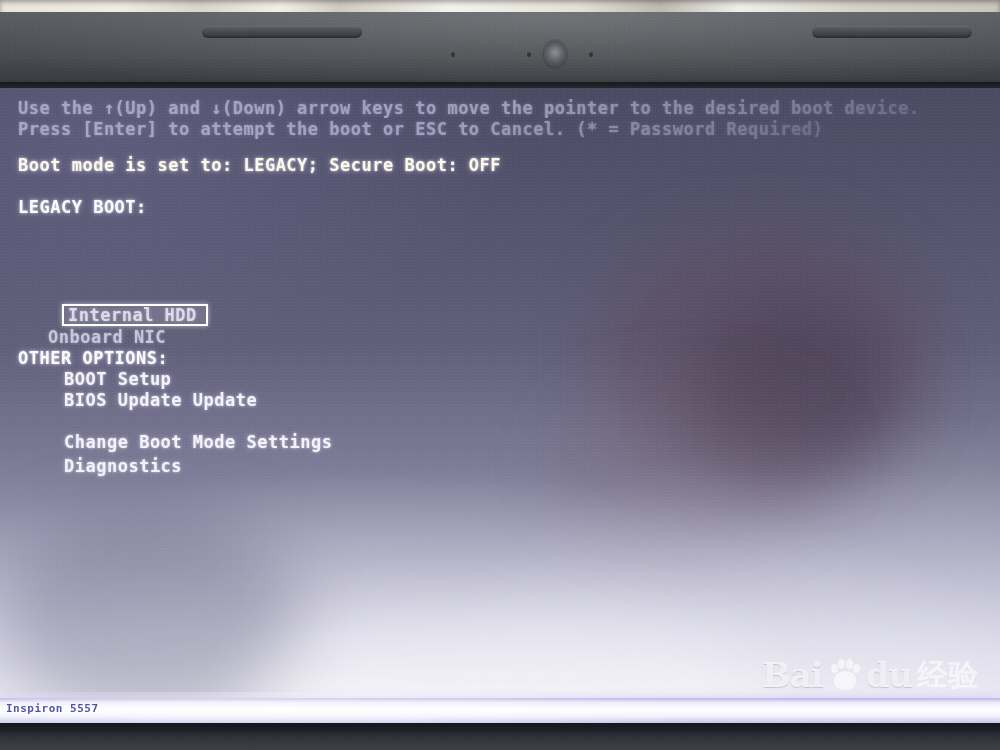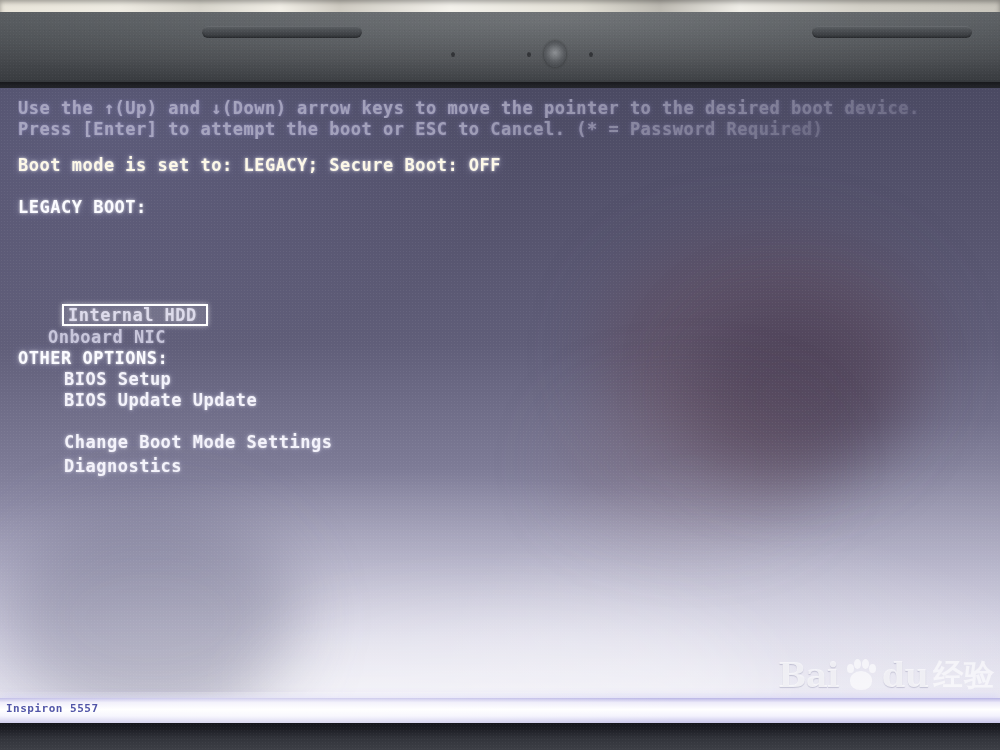--- a/index.html
+++ b/index.html
@@ -229,21 +229,20 @@
     left: 762px; top: 658px;
     pointer-events: none;
     opacity: .92;
   }
   .wm-row {
     display: flex;
     align-items: center;
     gap: 5px;
     color: #ffffff;
     opacity: .80;
-    margin-left: 16px;
   }
   .wm-bai {
     font-family: "DejaVu Serif", "Liberation Serif", serif;
     font-size: 34px;
     font-weight: 700;
     letter-spacing: -1px;
     line-height: 34px;
     color: rgba(255,255,255,.82);
     text-shadow: 0 1px 1px rgba(90,90,130,.35);
   }
@@ -315,21 +314,21 @@
 
       <div class="line bold" style="left:18px; top:110px;">LEGACY BOOT:</div>
 
       <div class="sel-box"></div>
       <div class="sel-label">Internal HDD</div>
 
       <div class="line opt soft" style="left:48px; top:240px;">Onboard NIC</div>
 
       <div class="line bold" style="left:18px; top:261px;">OTHER OPTIONS:</div>
 
-      <div class="line opt" style="left:64px; top:282px;">BIOS Setup</div>
+      <div class="line opt" style="left:64px; top:282px;">BOOT Setup</div>
 
       <div class="line opt" style="left:64px; top:303px;">BIOS Update Update</div>
 
       <div class="line opt" style="left:64px; top:324px;margin-top:45px;">Diagnostics</div>
 
       <div class="line opt" style="left:64px; top:345px;">Change Boot Mode Settings</div>
 
     </div>
   </div>
 

